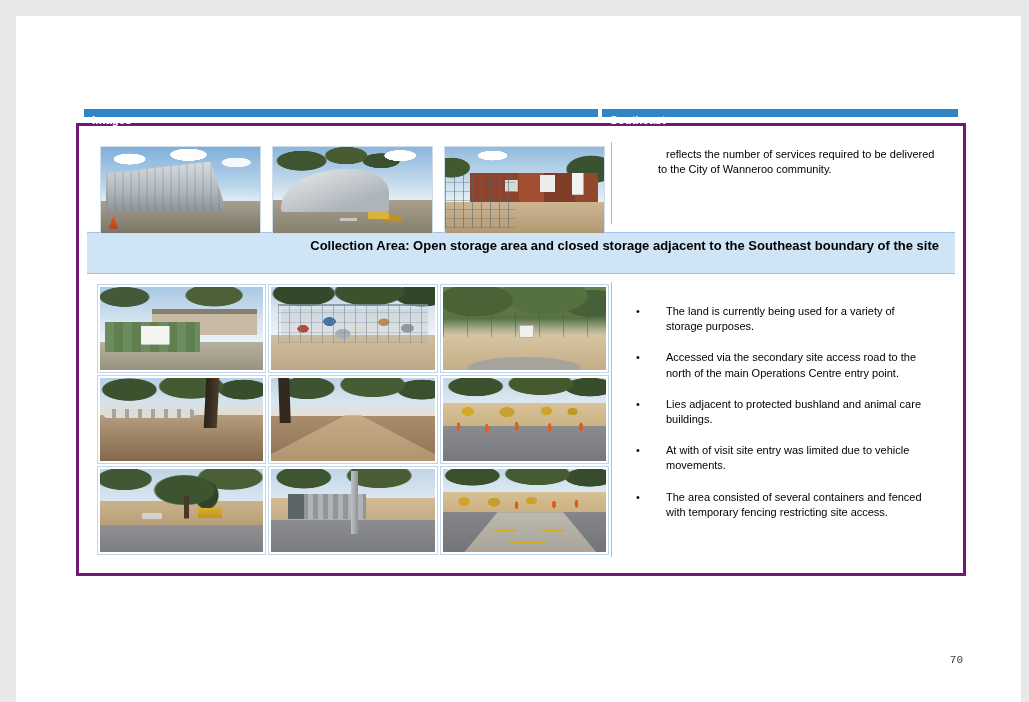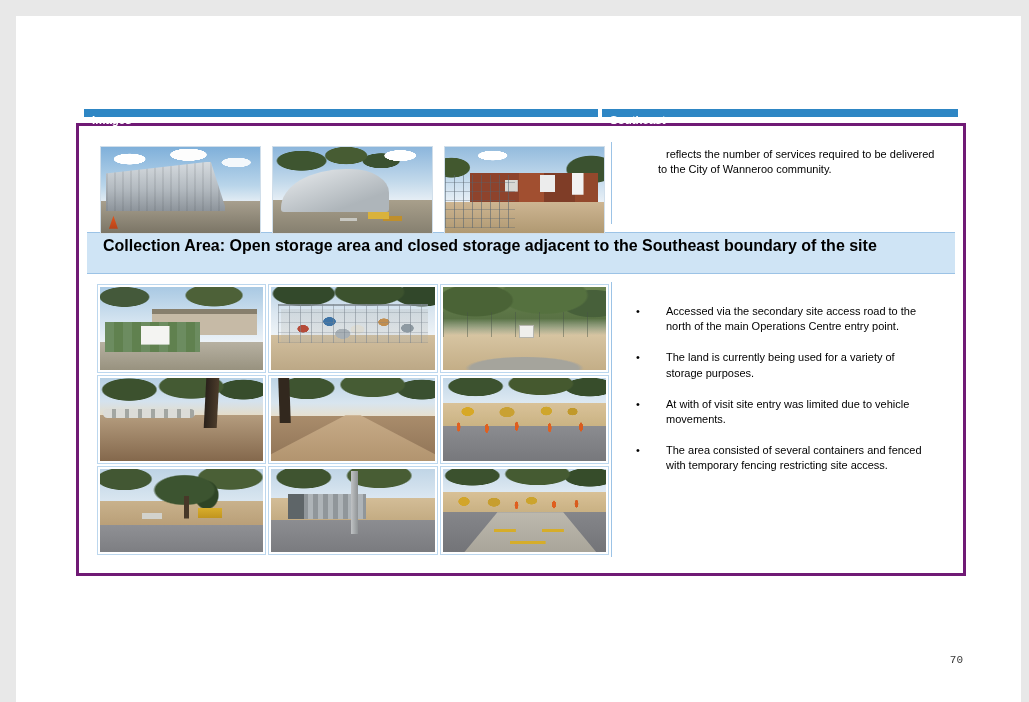--- a/index.html
+++ b/index.html
@@ -32,22 +32,23 @@
     padding: 4px 5px; display: flex; gap: 11px; align-items: flex-start;
   }
   .cell-commentary-1 {
     flex: 1; padding: 5px 6px 5px 46px;
     font-size: 11px; line-height: 15.2px;
   }
 
   .band {
     height: 42px; background: #CFE4F5;
     border-top: 1px solid #9CC3E6; border-bottom: 1px solid #9CC3E6;
-    font-weight: bold; font-size: 16px; line-height: 15px;
+    font-weight: bold; font-size: 13px; line-height: 15px;
     padding: 5px 8px;
+    text-align: right;
   }
 
   .row2 { display: flex; height: 291px; }
   .cell-grid {
     width: 517px; border-right: 1px solid #9CC3E6;
     display: grid; grid-template-columns: repeat(3,1fr); grid-template-rows: repeat(3,1fr);
     padding: 1px;
   }
   .gcell { border: 1px solid #BCD7EE; margin: 1px; padding: 2px; background: #fff; }
   .cell-commentary-2 { flex: 1; padding: 6px 4px 0 0; }
@@ -298,22 +299,23 @@
             </div>
           <div class="gcell">
             <div class="ph g8" title="Grey storage containers and pole at works area"></div>
             </div>
           <div class="gcell">
             <div class="ph g9" title="Asphalt road with yellow markings beside earthworks"></div>
             </div>
         </div>
         <div class="cell-commentary-2">
           <ul class="bullets">
+            <li>The land is currently being used for a variety of storage purposes.</li>
             <li>Accessed via the secondary site access road to the north of the main Operations Centre entry point.</li>
-            <li>The land is currently being used for a variety of storage purposes.</li>
+            <li>Lies adjacent to protected bushland and animal care buildings.</li>
             <li>At with of visit site entry was limited due to vehicle movements.</li>
             <li>The area consisted of several containers and fenced with temporary fencing restricting site access.</li>
           </ul>
         </div>
       </div>
 
     </div>
   </div>
 
   <div class="page-num">70</div>

